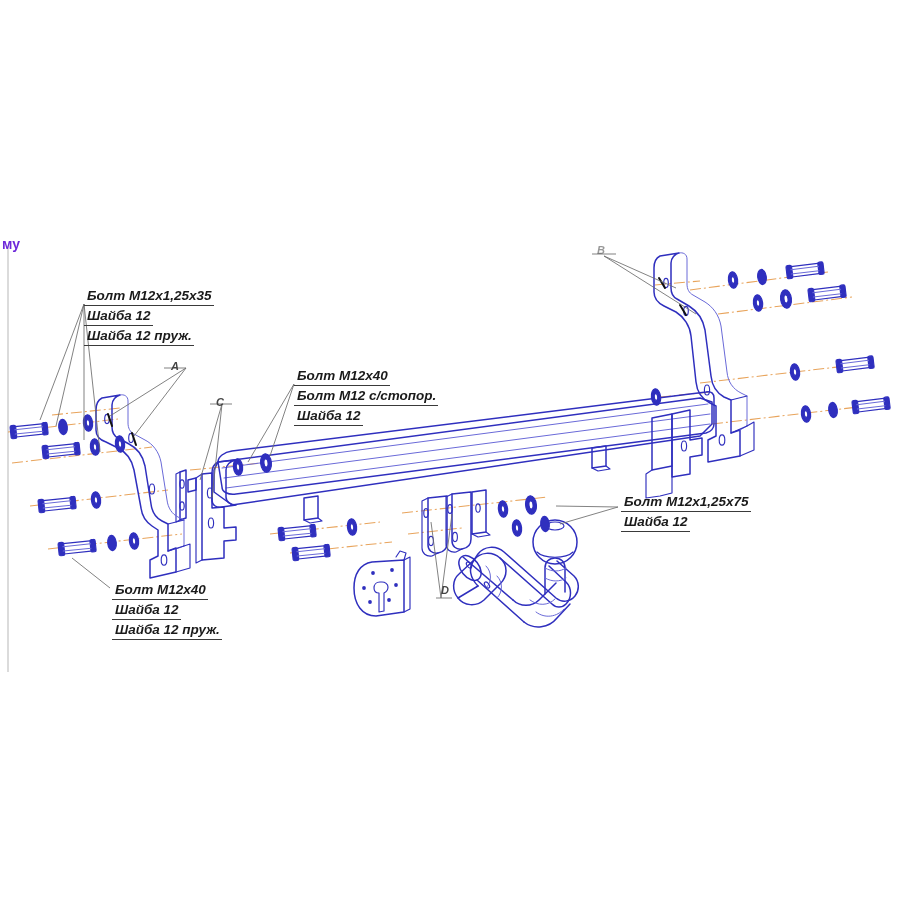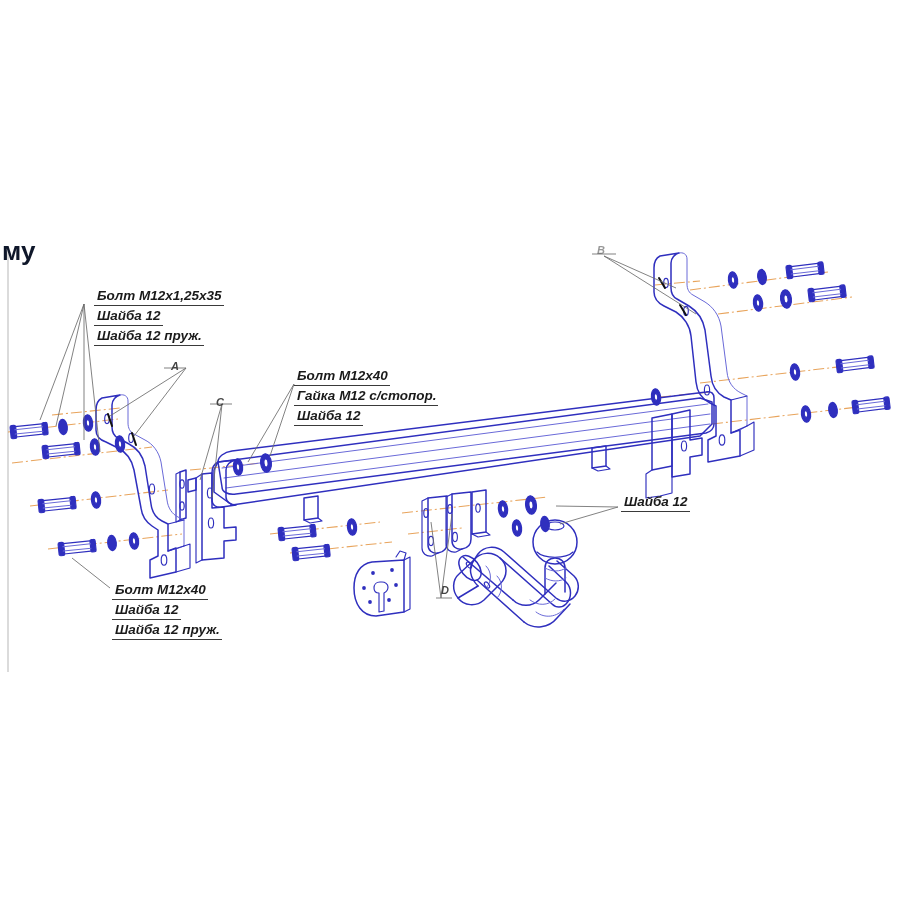--- a/index.html
+++ b/index.html
@@ -9,21 +9,21 @@
   svg#dwg{position:absolute;left:0;top:0;width:900px;height:900px;display:block;}
   .lblblock{position:absolute;}
   .lblblock .line{white-space:nowrap;color:#1a1a1a;
        font-family:"Liberation Sans", sans-serif;
        font-style:italic;font-weight:600;font-size:13.5px;line-height:17px;
        border-bottom:1px solid #3a3a3a;display:inline-block;padding:0 2px 1px 3px;}
   .lblblock .row{display:block;}
   .callout{position:absolute;font-family:"Liberation Sans", sans-serif;
        font-style:italic;font-size:11px;color:#444;font-weight:600;}
   .corner{position:absolute;font-family:"Liberation Sans", sans-serif;
-       font-weight:700;font-size:26px;color:#0f172a;letter-spacing:0px;}
+       font-weight:700;font-size:14px;color:#6d28d9;letter-spacing:0px;}
 </style>
 </head>
 <body>
 
 <div id="stage">
 
   <svg id="dwg" viewBox="0 0 900 900">
     <defs>
       <style>
         .bl{fill:none;stroke:#2f2fbe;stroke-width:1.5;stroke-linejoin:round;stroke-linecap:round;}
@@ -430,33 +430,34 @@
       <path class="ld" d="M604,256 L676,288"></path>
       <path class="ld" d="M604,256 L696,314"></path>
       <path class="ld" d="M592,254 L616,254"></path>
 
       <path class="ld" d="M110,588 L72,558"></path>
     </g>
   </svg>
 
   <div class="corner" style="left:2px;top:236px;">му</div>
 
-  <div class="lblblock" style="left:94px;top:286px;">
+  <div class="lblblock" style="left:84px;top:286px;">
     <span class="row"><span class="line">Болт М12х1,25х35</span></span>
     <span class="row"><span class="line">Шайба 12</span></span>
     <span class="row"><span class="line">Шайба 12 пруж.</span></span>
   </div>
 
   <div class="lblblock" style="left:294px;top:366px;">
     <span class="row"><span class="line">Болт М12х40</span></span>
-    <span class="row"><span class="line">Гайка М12 с/стопор.</span></span>
+    <span class="row"><span class="line">Болт М12 с/стопор.</span></span>
     <span class="row"><span class="line">Шайба 12</span></span>
   </div>
 
   <div class="lblblock" style="left:621px;top:492px;">
+    <span class="row"><span class="line">Болт М12х1,25х75</span></span>
     <span class="row"><span class="line">Шайба 12</span></span>
   </div>
 
   <div class="lblblock" style="left:112px;top:580px;">
     <span class="row"><span class="line">Болт М12х40</span></span>
     <span class="row"><span class="line">Шайба 12</span></span>
     <span class="row"><span class="line">Шайба 12 пруж.</span></span>
   </div>
 
   <div class="callout" style="left:171px;top:360px;">A</div>

